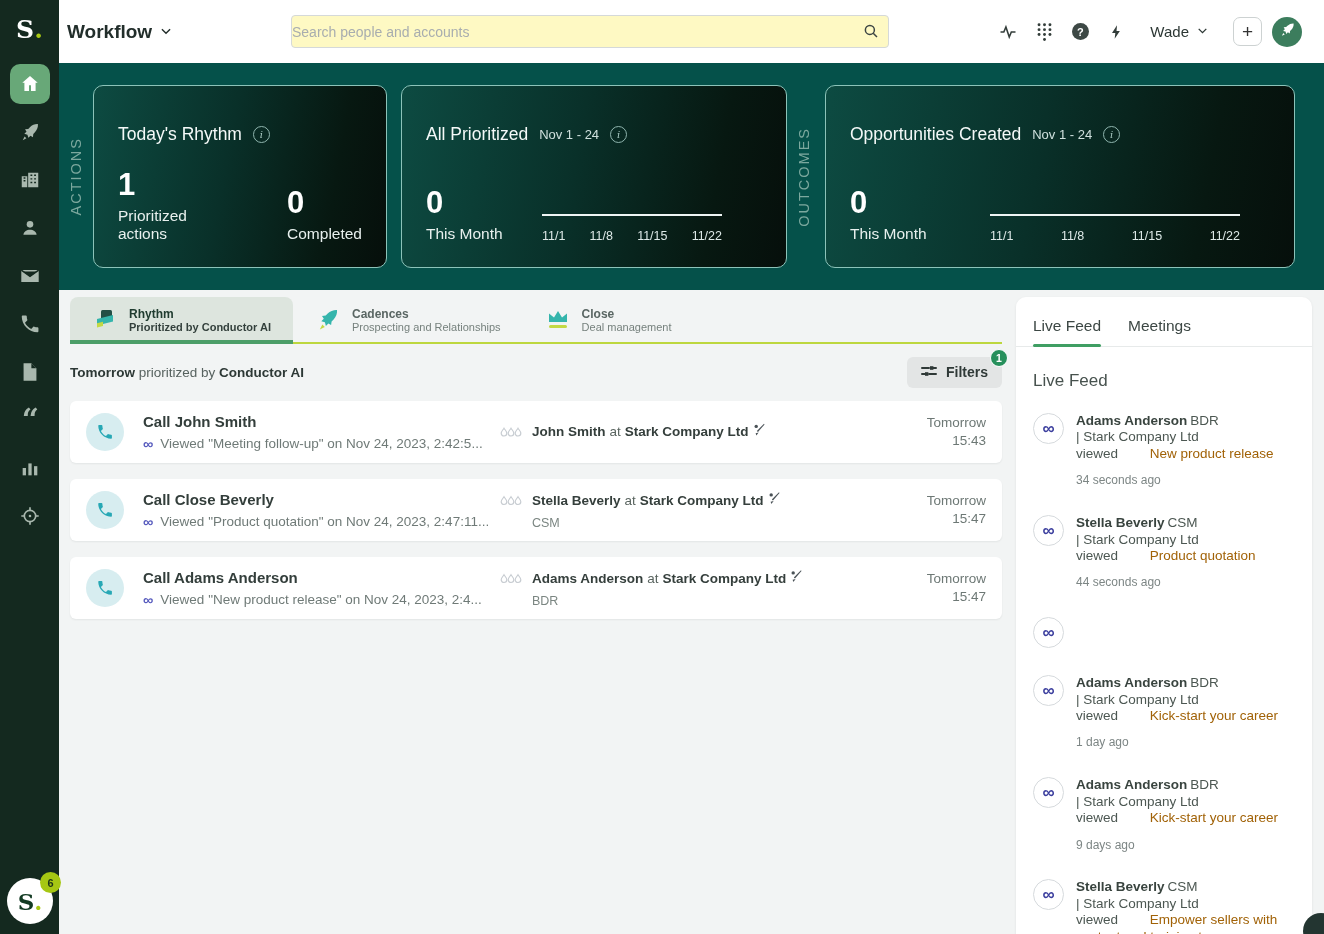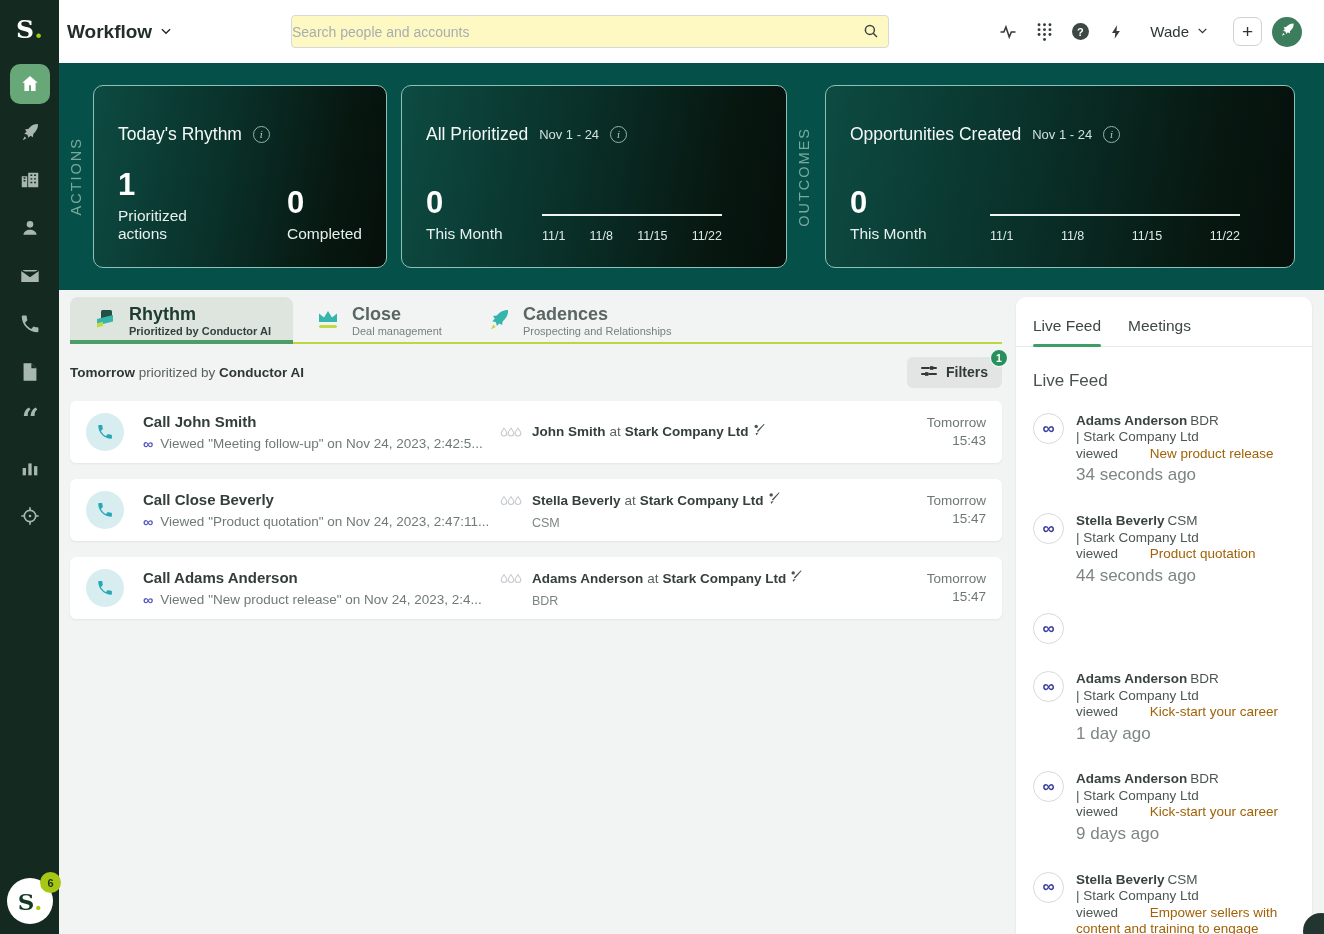--- a/index.html
+++ b/index.html
@@ -81,21 +81,21 @@
   
   .content { flex:1; display:flex; gap:14px; padding:7px 12px 0 11px; overflow:hidden; }
   .left-col { width:932px; flex:none; }
 
   .tab-strip { display:flex; height:47px; position:relative; }
   .tab-strip::after { content:""; position:absolute; left:0; right:0; bottom:0; height:2px; background:#bdd73e; }
   .tab { display:flex; align-items:center; gap:11px; padding:0 22px; position:relative; cursor:pointer; }
   .tab.active { background:#dde5de; border-radius:8px 8px 0 0; }
   .tab.active::after { content:""; position:absolute; left:0; right:0; bottom:0; height:4px;
                        background:#4c9e68; z-index:1; }
-  .tab-label { font-size:18px; font-weight:700; color:#5a6663; line-height:1.15; }
+  .tab-label { font-size:12px; font-weight:700; color:#5a6663; line-height:1.15; }
   .tab.active .tab-label { color:#203c30; }
   .tab-sub { font-size:11px; color:#76817d; }
   .tab.active .tab-sub { color:#33403c; font-weight:600; }
 
   .filter-row { display:flex; align-items:center; height:32px; margin:12px 0 13px; }
   .filter-text { font-size:13.5px; color:#57625f; }
   .filter-text b { color:#2d3835; }
   .filters-btn { margin-left:auto; position:relative; height:31px; background:#e3e5e5; border:none;
                  border-radius:6px; padding:0 14px; display:flex; align-items:center; gap:9px;
                  font-size:14px; font-weight:600; color:#2f3937; cursor:pointer;
@@ -132,21 +132,21 @@
   .feed-list { padding:20px 17px 0; display:flex; flex-direction:column; gap:27px; }
   .feed-item { display:flex; gap:12px; }
   .feed-avatar { width:31px; height:31px; border:1.5px solid #d6dadd; border-radius:50%; flex:none;
                  display:flex; align-items:center; justify-content:center; color:#3c3f9e;
                  font-weight:700; font-size:17px; }
   .feed-body { font-size:13.5px; line-height:1.22; color:#4c5752; }
   .feed-name { font-weight:700; color:#39443f; }
   .feed-role { margin-left:3px; }
   .feed-company:empty { display:none; }
   .feed-link { color:#a16207; cursor:pointer;padding-left:28px; }
-  .feed-time { font-size:17px; color:#7d8685; margin-top:3px; }
+  .feed-time { font-size:12px; color:#7d8685; margin-top:11px; }
 
   .corner-widget { position:fixed; right:-15px; bottom:-15px; width:36px; height:36px;
                    border-radius:50%; background:#233531; }
 </style>
 </head>
 <body>
 
 <div class="app">
 
   <aside class="sidebar">
@@ -392,39 +392,39 @@
               </svg>
             </span>
             <div>
               <div class="tab-label">Rhythm</div>
               <div class="tab-sub">Prioritized by Conductor AI</div>
             </div>
           </div>
           <div class="tab">
             <span>
               <svg width="26" height="26" viewBox="0 0 26 26">
+                <path d="M22 4c.4 3.4-.9 6.9-3.4 9.4l-2 2-.5 3.7-2.7-1.7-2.5 2.5-1-3.6-3.6-1 2.5-2.5L7 10.1l3.7-.5 2-2C15.2 5.1 18.6 3.8 22 4z" fill="#35b5ac"></path>
+                <path d="M7.4 18.6l-2.6 5 5-2.6z" fill="#c3d944"></path>
+              </svg>
+            </span>
+            <div>
+              <div class="tab-label">Cadences</div>
+              <div class="tab-sub">Prospecting and Relationships</div>
+            </div>
+          </div>
+          <div class="tab">
+            <span>
+              <svg width="26" height="26" viewBox="0 0 26 26">
                 <path d="M4 16V7.5l5 4 4-6.5 4 6.5 5-4V16z" fill="#35b5ac"></path>
                 <rect x="4" y="19" width="18" height="3" rx="1.5" fill="#c3d944"></rect>
               </svg>
             </span>
             <div>
               <div class="tab-label">Close</div>
               <div class="tab-sub">Deal management</div>
-            </div>
-          </div>
-          <div class="tab">
-            <span>
-              <svg width="26" height="26" viewBox="0 0 26 26">
-                <path d="M22 4c.4 3.4-.9 6.9-3.4 9.4l-2 2-.5 3.7-2.7-1.7-2.5 2.5-1-3.6-3.6-1 2.5-2.5L7 10.1l3.7-.5 2-2C15.2 5.1 18.6 3.8 22 4z" fill="#35b5ac"></path>
-                <path d="M7.4 18.6l-2.6 5 5-2.6z" fill="#c3d944"></path>
-              </svg>
-            </span>
-            <div>
-              <div class="tab-label">Cadences</div>
-              <div class="tab-sub">Prospecting and Relationships</div>
             </div>
           </div>
         </div>
 
         <div class="filter-row">
           <div class="filter-text">
             <b>Tomorrow</b>
             <span>prioritized by</span>
             <b>Conductor AI</b>
           </div>

